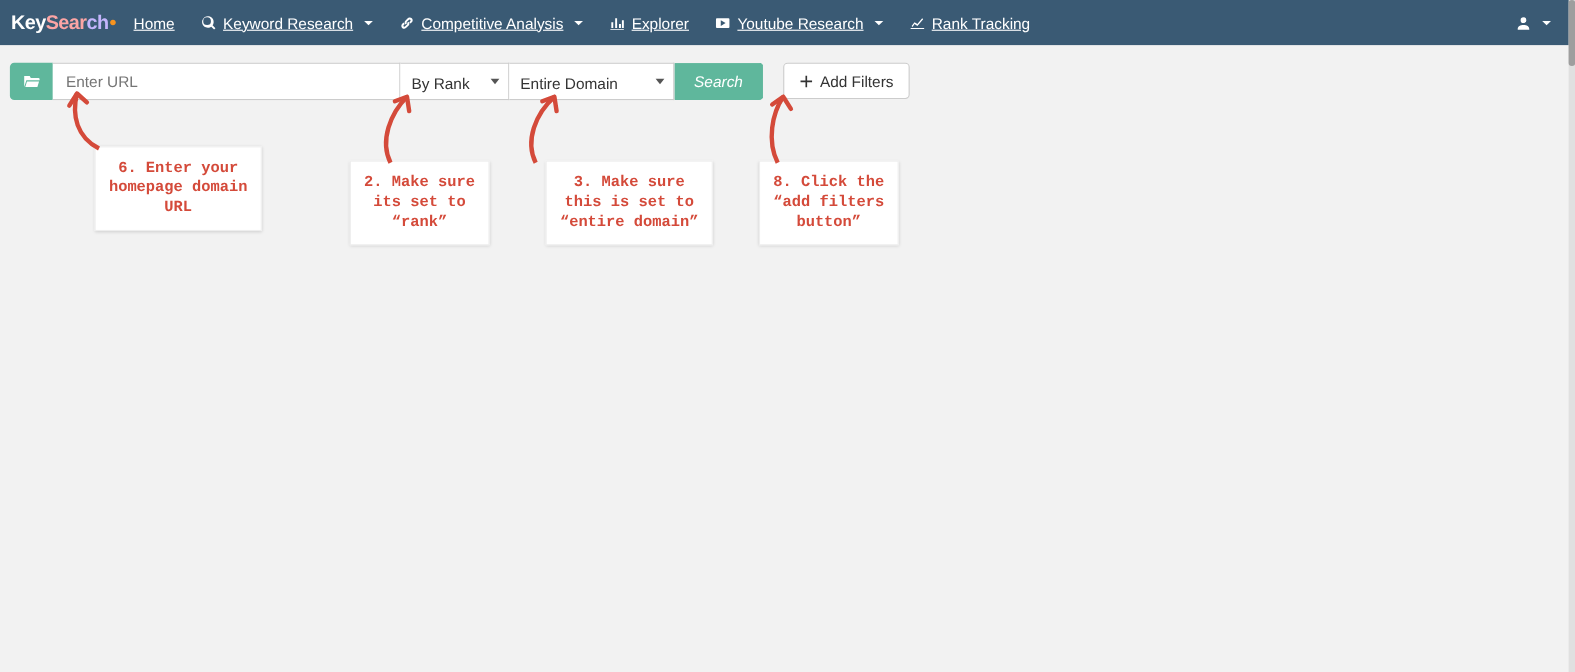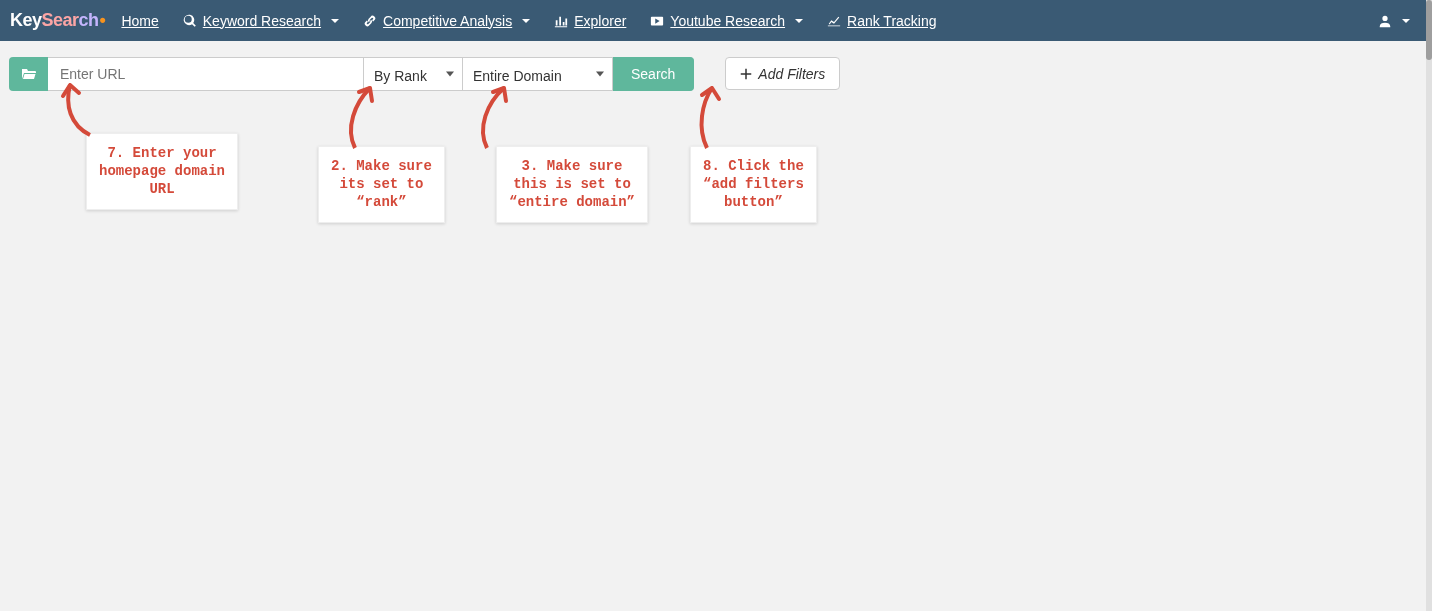--- a/index.html
+++ b/index.html
@@ -115,35 +115,35 @@
     height: 34px;
     padding: 0 18px;
     background: #5fb79c;
     color: #fff;
     border: 1px solid #5fb79c;
     border-left: none;
     border-top-right-radius: 4px;
     border-bottom-right-radius: 4px;
     cursor: pointer;
     font-size: 14px;
+    font-style: italic;
   }
   .add-filters-btn {
     height: 33px;
-    margin-left: 31px;
+    margin-left: 18px;
     padding: 0 14px;
     background: #fff;
     border: 1px solid #ccc;
     border-radius: 4px;
     cursor: pointer;
     font-size: 14px;
     color: #333;
     display: flex;
     align-items: center;
     gap: 6px;
-    font-style: italic;
   }
 
   
   .annotation {
     position: absolute;
     background: #fff;
     border: 1px solid #eee;
     padding: 10px 12px;
     font-family: "Courier New", monospace;
     font-size: 14px;
@@ -247,21 +247,21 @@
   </div>
   <button class="search-btn">Search</button>
   <button class="add-filters-btn">
     <svg class="icon-svg" style="width:12px;height:12px;color:#333" viewBox="0 0 16 16">
         <path d="M7 1h2v6h6v2H9v6H7V9H1V7h6z"></path>
       </svg>
     <span>Add Filters</span>
   </button>
 </div>
 
-<div class="annotation" style="left:86px; top:133px;">7. Enter your
+<div class="annotation" style="left:86px; top:133px;">6. Enter your
 homepage domain
 URL</div>
 <div class="annotation" style="left:318px; top:146px;">2. Make sure
 its set to
 “rank”</div>
 <div class="annotation" style="left:496px; top:146px;font-family:Liberation Mono, monospace;">3. Make sure
 this is set to
 “entire domain”</div>
 <div class="annotation" style="left:690px; top:146px;">8. Click the
 “add filters

